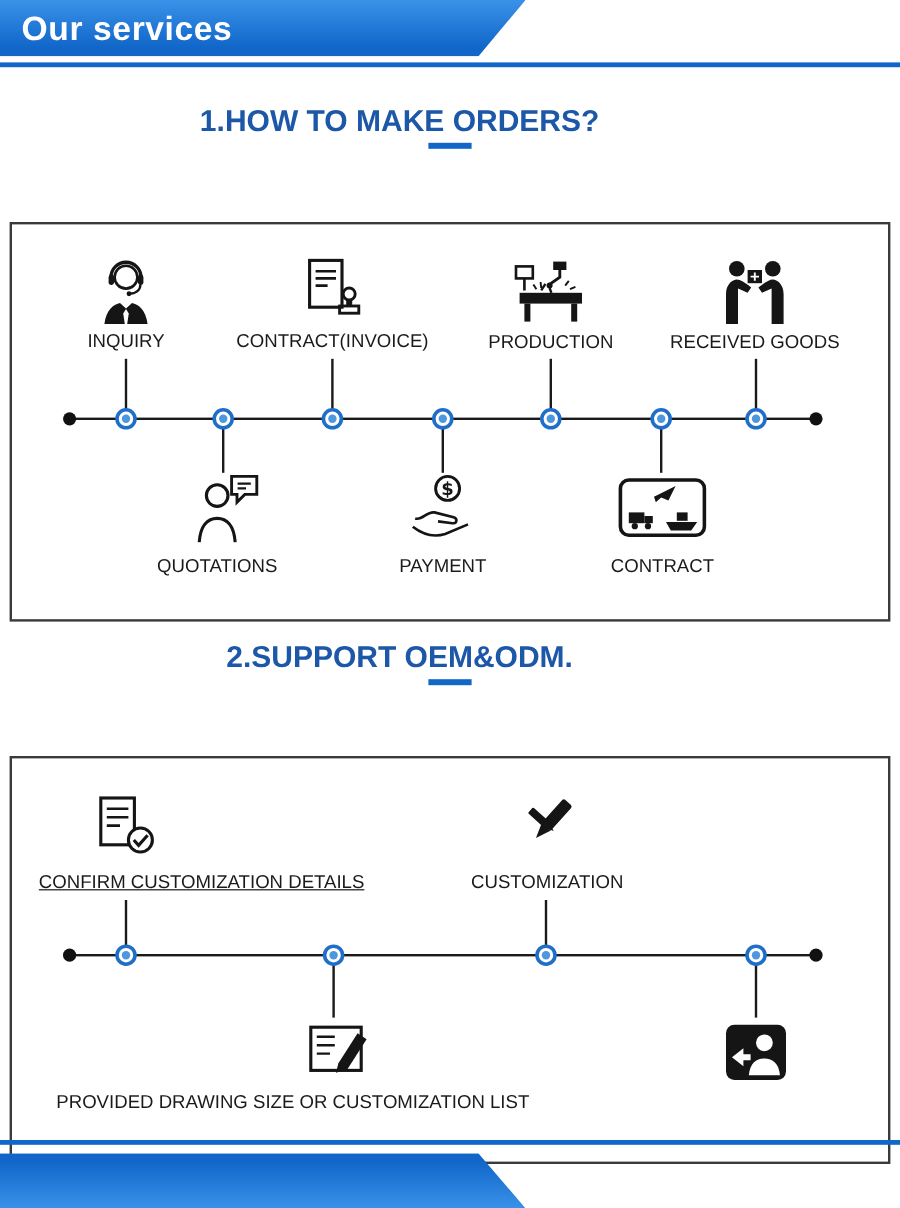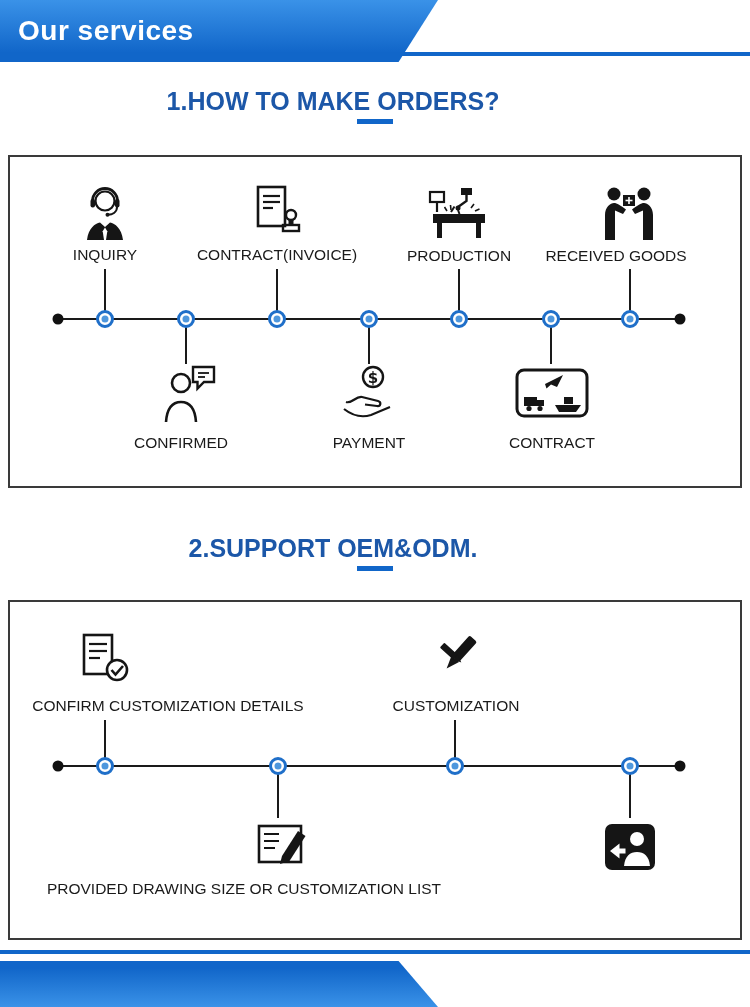--- a/index.html
+++ b/index.html
@@ -2,21 +2,21 @@
 <html><head>
 <meta charset="utf-8">
 <style>
   * { margin:0; padding:0; box-sizing:border-box; }
   html,body { background:#fff; }
   body {
     position:relative; width:750px; height:1007px; overflow:hidden;
     font-family:"Liberation Sans", sans-serif; color:#1a1a1a;
   }
   .banner-top {
-    position:absolute; top:0; left:0; width:438px; height:62px;
+    position:absolute; top:0; left:0; width:438px; height:47px;
     background:linear-gradient(180deg,#3a92e8 0%,#1166c9 85%);
     clip-path:polygon(0 0,100% 0,91% 100%,0 100%);
     display:flex; align-items:center; padding-left:18px;
   }
   .banner-title { color:#fff; font-size:28px; font-weight:bold; letter-spacing:0.5px; }
   .rule { position:absolute; left:0; width:750px; height:4px; background:#1166c9; }
   .banner-bottom {
     position:absolute; top:961px; left:0; width:438px; height:46px;
     background:linear-gradient(180deg,#1166c9 15%,#3a92e8 100%);
     clip-path:polygon(0 0,91% 0,100% 100%,0 100%);
@@ -25,20 +25,21 @@
     position:absolute; left:0; width:666px; text-align:center;
     color:#1c57a8; font-size:25px; font-weight:bold;
   }
   .underbar {
     position:absolute; left:50%; transform:translateX(-50%);
     width:36px; height:5px; background:#1166c9;
   }
   .panel {
     position:absolute; left:8px; width:734px; background:#fff;
     border:2px solid #3a3a3a;
+    margin-top:30px;
   }
   .step-icon { position:absolute; transform:translateX(-50%); line-height:0; }
   .step-label {
     position:absolute; transform:translateX(-50%);
     font-size:15.5px; color:#1a1a1a; white-space:nowrap;
   }
   .tl-line { position:absolute; height:2px; background:#1a1a1a; }
   .tl-endpoint {
     position:absolute; width:11px; height:11px; border-radius:50%;
     background:#111; transform:translate(-50%,-50%);
@@ -111,21 +112,21 @@
       <line x1="28" y1="13" x2="28" y2="20" stroke="#fff" stroke-width="1.6"></line>
       <line x1="24.5" y1="16.5" x2="31.5" y2="16.5" stroke="#fff" stroke-width="1.6"></line>
       <path d="M4 56 v-25 c0 -8 5.5 -12 9 -12 c3 0 6.5 2.5 12 6.5 l-3 4.5 -8 -3.5 v29.5 z" fill="#151515"></path>
       <path d="M52 56 v-25 c0 -8 -5.5 -12 -9 -12 c-3 0 -6.5 2.5 -12 6.5 l3 4.5 8 -3.5 v29.5 z" fill="#151515"></path>
     </svg>
   </span>
 
   <span class="step-label" style="left:95px; top:89px;">INQUIRY</span>
   <span class="step-label" style="left:267px; top:89px;">CONTRACT(INVOICE)</span>
   <span class="step-label" style="left:449px; top:90px;">PRODUCTION</span>
-  <span class="step-label" style="left:606px; top:90px;">RECEIVED GOODS</span>
+  <span class="step-label" style="left:619px; top:90px;">RECEIVED GOODS</span>
 
   <div class="connector" style="left:95px; top:112px; height:50px;"></div>
   <div class="connector" style="left:267px; top:112px; height:50px;"></div>
   <div class="connector" style="left:449px; top:112px; height:50px;"></div>
   <div class="connector" style="left:620px; top:112px; height:50px;"></div>
   <div class="connector" style="left:176px; top:162px; height:45px;"></div>
   <div class="connector" style="left:359px; top:162px; height:45px;"></div>
   <div class="connector" style="left:541px; top:162px; height:45px;"></div>
 
   <div class="tl-line" style="left:48px; top:161px; width:622px;"></div>
@@ -162,21 +163,21 @@
       <path d="M30 16 l18 -9 -6 12 -6 -2.5 -4.5 4 z" fill="#151515"></path>
       <rect x="9" y="29" width="13" height="9" fill="#151515"></rect>
       <rect x="22" y="32" width="7" height="6" fill="#151515"></rect>
       <circle cx="14" cy="40.5" r="2.6" fill="#151515"></circle>
       <circle cx="25" cy="40.5" r="2.6" fill="#151515"></circle>
       <path d="M40 37 h26 l-5 7 h-17 z" fill="#151515"></path>
       <rect x="49" y="29" width="9" height="7" fill="#151515"></rect>
     </svg>
   </span>
 
-  <span class="step-label" style="left:171px; top:277px;">CONFIRMED</span>
+  <span class="step-label" style="left:171px; top:277px;">QUOTATIONS</span>
   <span class="step-label" style="left:359px; top:277px;">PAYMENT</span>
   <span class="step-label" style="left:542px; top:277px;">CONTRACT</span>
 </div>
 
 <div class="section-title" style="top:534px;">2.SUPPORT OEM&amp;ODM.</div>
 <div class="underbar" style="top:566px;"></div>
 
 <div class="panel" style="top:600px; height:340px;">
 
   <span class="step-icon" style="left:96px; top:30px;">
@@ -195,21 +196,21 @@
         <rect x="24" y="2" width="10" height="27" rx="2" fill="#151515"></rect>
         <path d="M24 29 l5 13 5 -13 z" fill="#151515"></path>
       </g>
       <g transform="rotate(-48 29 28)">
         <rect x="26" y="9" width="6.5" height="18" rx="1" fill="#151515"></rect>
         <path d="M26 27 l3.2 8 3.3 -8 z" fill="#151515"></path>
       </g>
     </svg>
   </span>
 
-  <span class="step-label" style="left:158px; top:95px;">CONFIRM CUSTOMIZATION DETAILS</span>
+  <span class="step-label" style="left:158px; top:95px;text-decoration:underline;">CONFIRM CUSTOMIZATION DETAILS</span>
   <span class="step-label" style="left:446px; top:95px;">CUSTOMIZATION</span>
 
   <div class="connector" style="left:95px; top:118px; height:46px;"></div>
   <div class="connector" style="left:445px; top:118px; height:46px;"></div>
   <div class="connector" style="left:268px; top:164px; height:52px;"></div>
   <div class="connector" style="left:620px; top:164px; height:52px;"></div>
 
   <div class="tl-line" style="left:48px; top:163px; width:622px;"></div>
   <div class="tl-endpoint" style="left:48px; top:164px;"></div>
   <div class="tl-endpoint" style="left:670px; top:164px;"></div>

